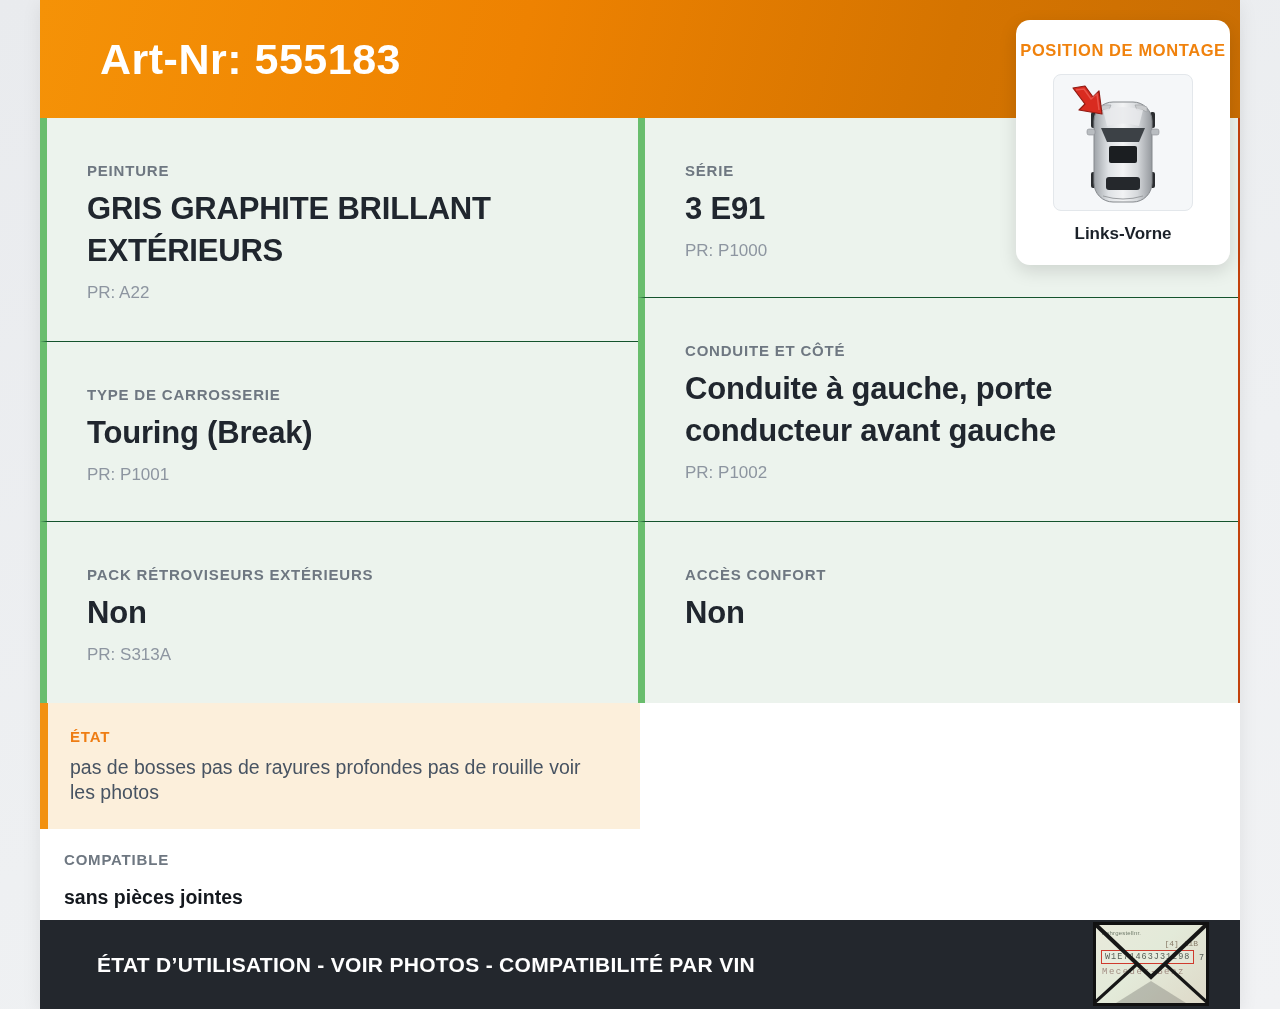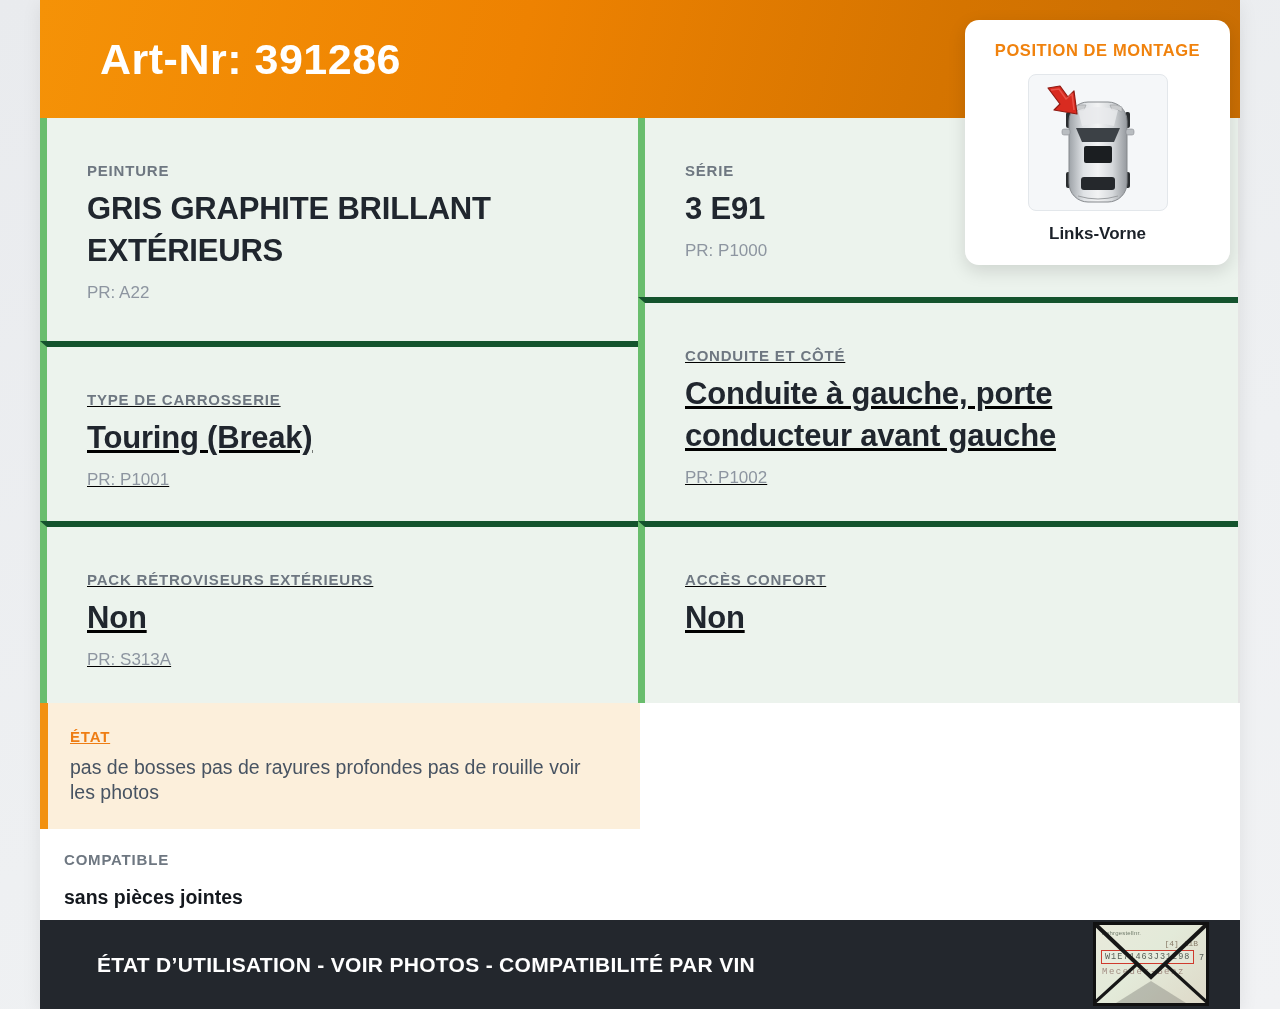--- a/index.html
+++ b/index.html
@@ -24,21 +24,21 @@
     display:flex; align-items:center;
     padding-left:60px;
   }
   .hdr h1 {
     color:#ffffff; font-size:43px; font-weight:700; letter-spacing:.5px;
   }
 
   
   .pos-card {
     position:absolute; top:20px; right:10px;
-    width:265px; height:245px;
+    width:214px; height:245px;
     background:#ffffff; border-radius:14px;
     box-shadow:0 6px 18px rgba(0,0,0,.13);
     display:flex; flex-direction:column; align-items:center;
     z-index:5;
   }
   .pos-title {
     margin-top:21px;
     color:#f0820d; font-size:16.5px; font-weight:700; letter-spacing:.6px;
   }
   .pos-imgbox {
@@ -47,30 +47,30 @@
     background:#f5f7f9;
     border:1px solid #e3e7eb; border-radius:8px;
     display:flex; align-items:center; justify-content:center;
   }
   .pos-caption {
     margin-top:13px;
     color:#1b2129; font-size:17px; font-weight:700;
   }
 
   
-  .grid { display:flex; gap:0; background:#e5e5e5; }
+  .grid { display:flex; gap:0; background:#c2410c; }
   .col { display:flex; flex-direction:column; }
   .col.left  { width:598px; }
   .col.right { width:600px; }
   .spec-card {
     background:#ecf3ed;
     border-left:7px solid #69bd6d;
     padding:44px 40px 0 40px;
   }
-  .spec-card + .spec-card { border-top:6px solid #14532d;text-decoration:underline; }
+  .spec-card + .spec-card { border-top:1px solid #14532d; }
   .spec-label {
     color:#6e7781; font-size:15px; font-weight:700;
     letter-spacing:.8px; text-transform:uppercase;
   }
   .spec-value {
     margin-top:9px; max-width:470px;
     color:#20262e; font-size:31px; font-weight:700;
     line-height:1.35; letter-spacing:-.2px;
   }
   .spec-pr {
@@ -88,21 +88,21 @@
     margin-top:11px; max-width:560px;
     color:#14181e; font-size:19.5px; font-weight:700; line-height:1.26;
     letter-spacing:-.1px;
   }
   .bottom-right { width:600px; display:flex; flex-direction:column; }
   .etat {
     height:126px;
     background:#fcefdb; border-left:8px solid #f29110;
     padding:25px 30px 0 22px;
   }
-  .etat .sec-label { color:#ee7d14;text-decoration:underline; }
+  .etat .sec-label { color:#ee7d14; }
   .etat-text {
     margin-top:10px; color:#475362; font-size:19.5px; line-height:1.27;
   }
   .desc { height:91px; background:#ffffff; padding:22px 24px 0 24px; }
   .desc-text { margin-top:18px; color:#14181e; font-size:19.5px; font-weight:700; }
 
   
   .ftr {
     position:relative; height:89px;
     background:#23272d;
@@ -147,21 +147,21 @@
     font-size:9px; letter-spacing:1.5px; color:#a08a80;
   }
   .reg-lines { position:absolute; inset:0; }
 </style>
 </head>
 <body>
 
 <div class="sheet">
 
   <div class="hdr">
-    <h1>Art-Nr: 391286</h1>
+    <h1>Art-Nr: 555183</h1>
   </div>
 
   <div class="pos-card">
     <div class="pos-title">POSITION DE MONTAGE</div>
     <div class="pos-imgbox">
       <svg width="120" height="125" viewBox="0 0 120 125">
         <defs>
           <linearGradient id="carBody" x1="0" y1="0" x2="1" y2="0">
             <stop offset="0" stop-color="#9ea3a8"></stop>
             <stop offset="0.25" stop-color="#dfe2e5"></stop>

